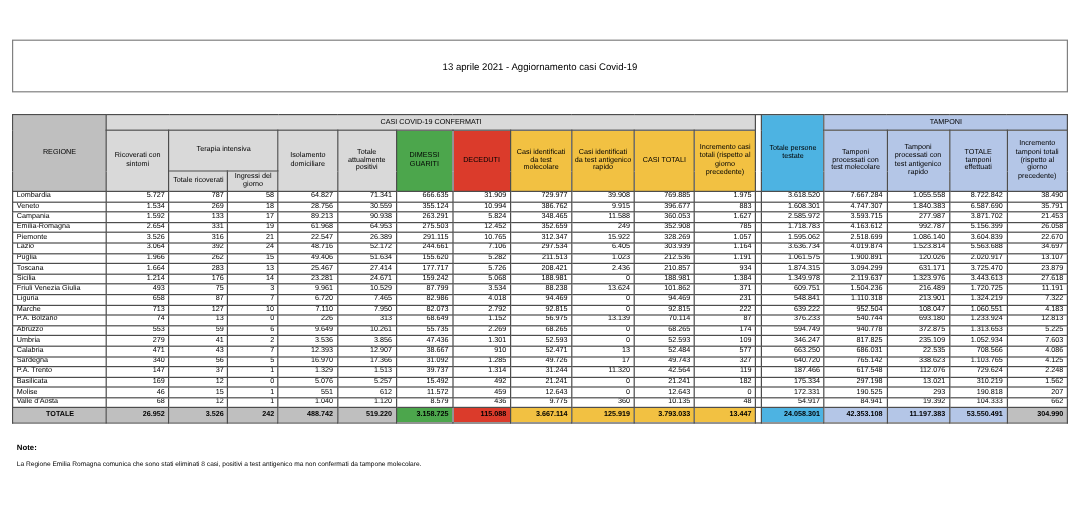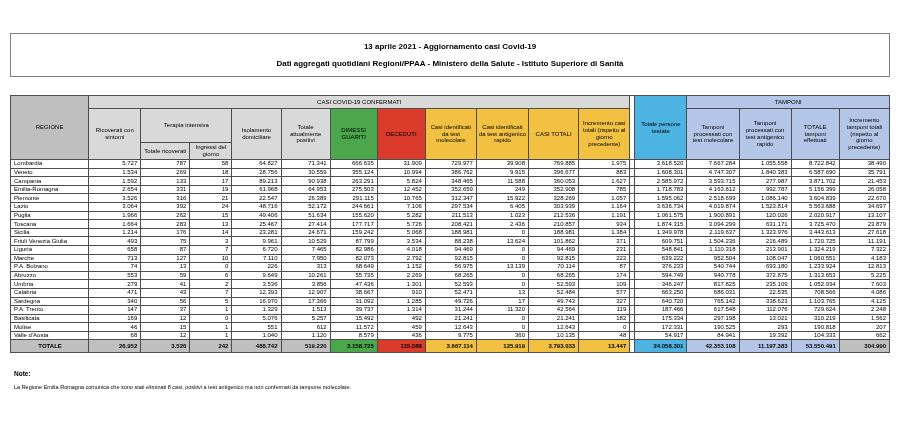--- a/index.html
+++ b/index.html
@@ -5,21 +5,21 @@
   * { margin: 0; padding: 0; box-sizing: border-box; }
   html, body { width: 900px; height: 435px; background: #fff; font-family: "Liberation Sans", sans-serif; color: #000; }
   .page { position: relative; width: 900px; height: 435px; background: #fff; }
 
   .title-box {
     position: absolute; left: 10px; top: 33px; width: 880px; height: 44px;
     border: 1px solid #808080;
     display: flex; flex-direction: column; justify-content: space-evenly; align-items: center;
     background: #fff;
   }
-  .title-line1 { font-size: 8px; font-weight: bold; }
+  .title-line1 { font-size: 8px; font-weight: normal; }
   .title-line2 { font-size: 8px; font-weight: bold; }
 
   table.covid {
     position: absolute; left: 10px; top: 95px;
     border-collapse: collapse; table-layout: fixed; width: 880px;
   }
   table.covid td, table.covid th {
     border: 1px solid #4d4d4d;
     font-size: 6px; line-height: 1.15;
     text-align: center; vertical-align: middle;
@@ -59,21 +59,20 @@
   .note-label { position: absolute; left: 14px; top: 370px; font-size: 6.5px; font-weight: bold; }
   .note-text { position: absolute; left: 14px; top: 384px; font-size: 5.5px; }
 </style>
 </head>
 <body>
 
 <div class="page">
 
   <div class="title-box">
     <div class="title-line1">13 aprile 2021 - Aggiornamento casi Covid-19</div>
-    <div class="title-line2">Dati aggregati quotidiani Regioni/PPAA - Ministero della Salute - Istituto Superiore di Sanità</div>
   </div>
 
   <table class="covid">
     <colgroup>
       <col style="width:78px">
         <col style="width:52px">
         <col style="width:49px">
         <col style="width:42px">
       <col style="width:49px">
         <col style="width:49px">

